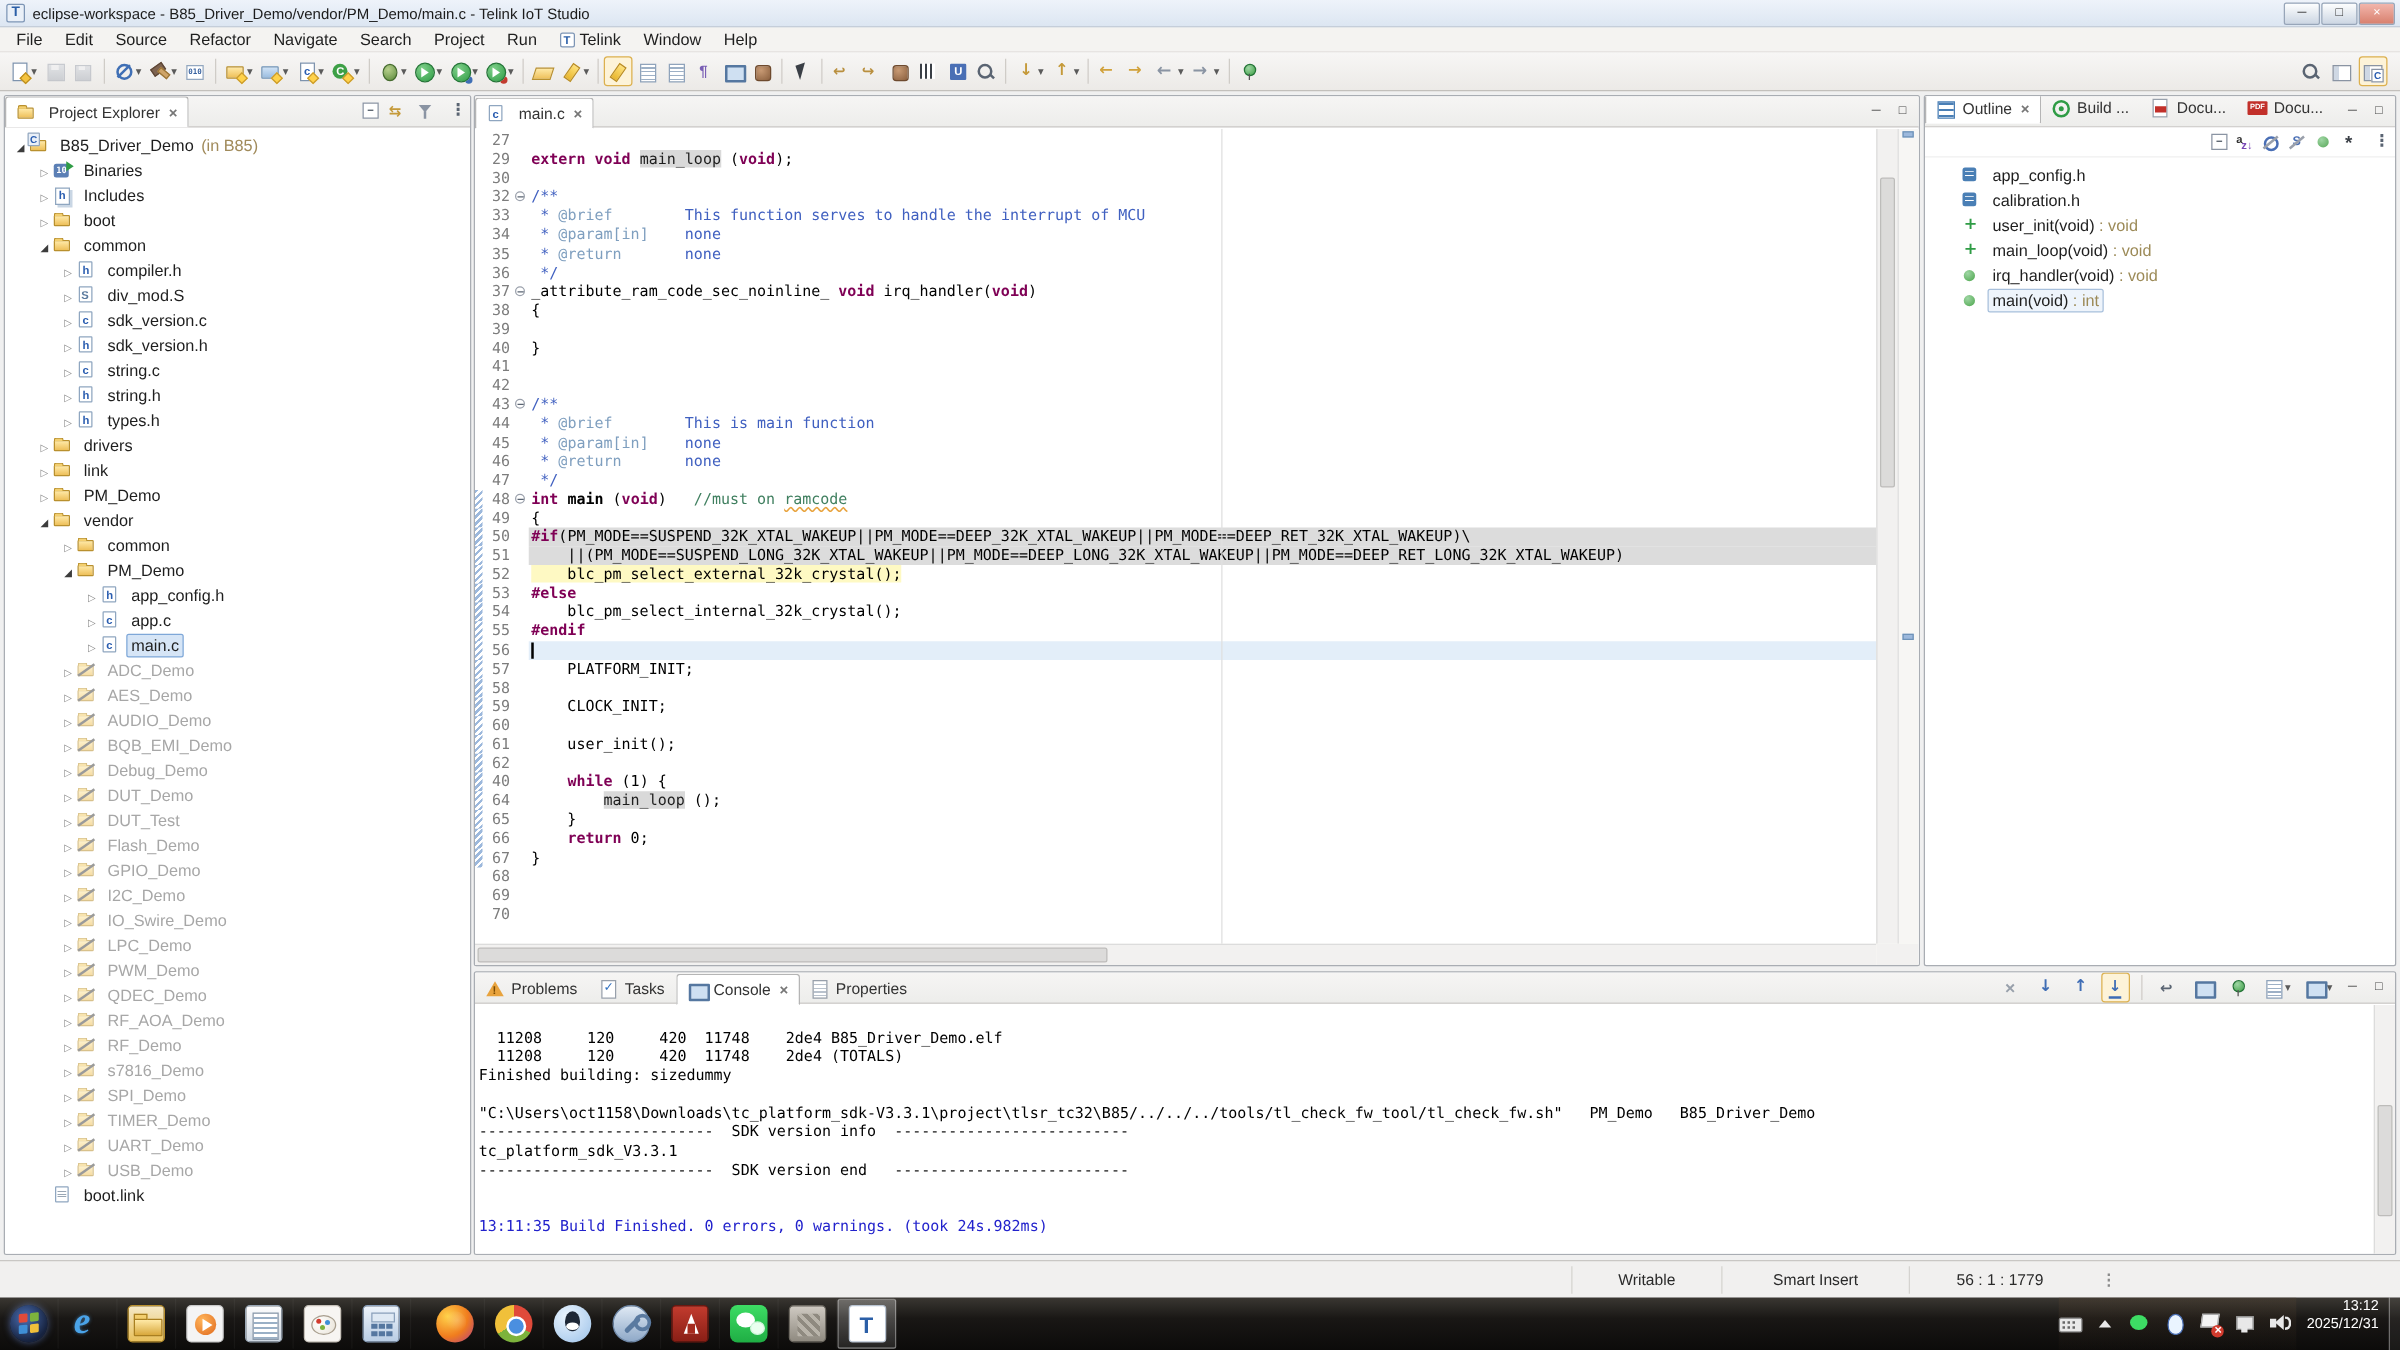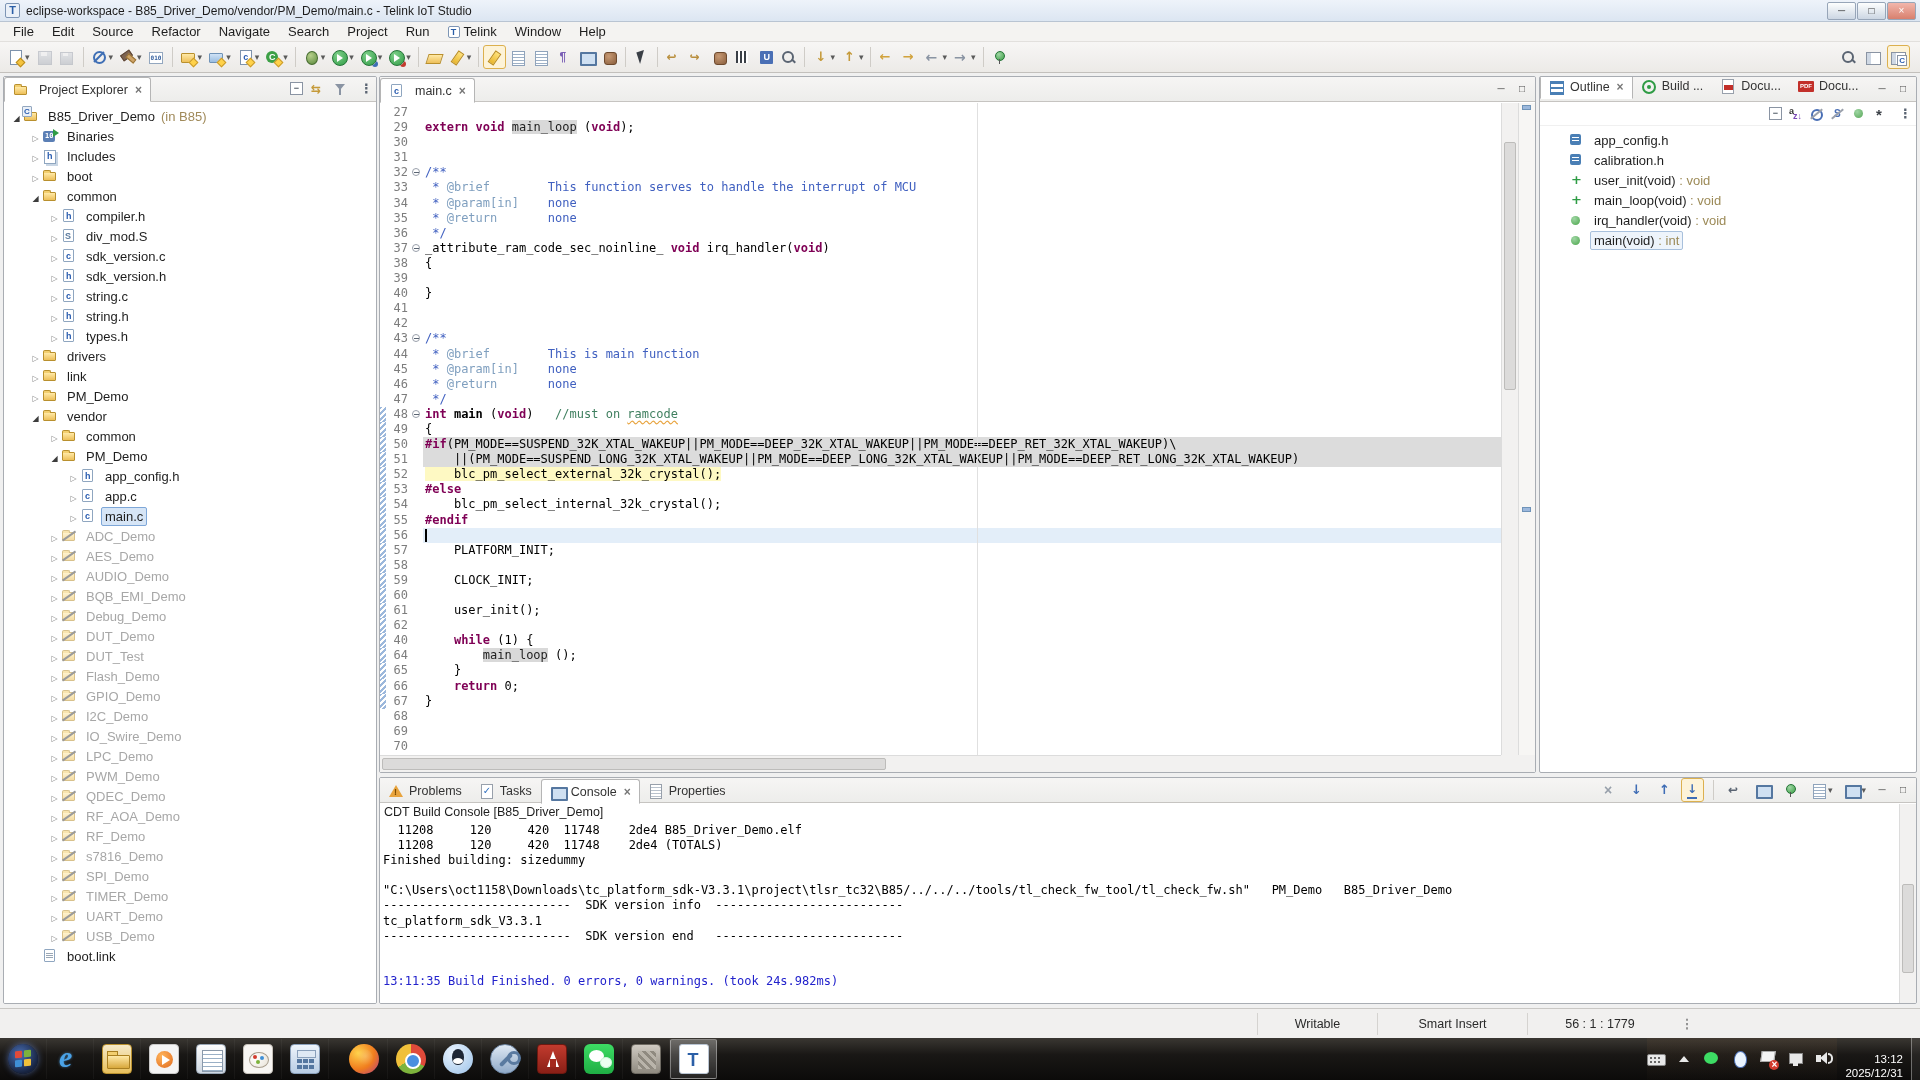--- a/index.html
+++ b/index.html
@@ -199,21 +199,21 @@
   .con-vthumb{position:absolute;left:2px;right:2px;top:40%;height:45%;background:#dcdbda;border:1px solid #bdbcba;border-radius:2px}
 
   
   .statusbar{position:absolute;left:0;top:1008px;width:1920px;height:30px;background:#f1f0ef;border-top:1px solid #c9c7c4;display:flex;align-items:center;font-size:12.5px;color:#2a2a2a}
   .sb-spacer{flex:1}
   .sb-cell{height:22px;line-height:22px;padding:0 14px;border-left:1px solid #d5d3d0;text-align:center}
   .sb-kebab{width:30px;text-align:center;color:#8a8a8a;font-weight:bold}
   .sb-endpad{width:218px}
 
   
-  .taskbar{position:absolute;left:0;top:1038px;width:1920px;height:42px;background:linear-gradient(#3a3732,#191715 40%,#0c0b0a);display:flex;align-items:flex-end}
+  .taskbar{position:absolute;left:0;top:1038px;width:1920px;height:42px;background:linear-gradient(#3a3732,#191715 40%,#0c0b0a);display:flex;align-items:flex-start}
   .tk-items{display:flex;align-items:center;height:100%}
   .tk-btn{width:47px;height:40px;display:flex;align-items:center;justify-content:center;border-right:1px solid rgba(255,255,255,0.04)}
   .tk-btn.active{background:linear-gradient(rgba(255,255,255,0.28),rgba(255,255,255,0.10));border:1px solid rgba(255,255,255,0.35);border-radius:2px}
   .tk-gap{width:12px}
   .tki{position:relative;width:30px;height:30px;border-radius:4px}
   .tki::before,.tki::after{position:absolute}
   .tk-start{border-radius:50%;background:radial-gradient(circle at 40% 35%,#4a6fb5,#17233f 70%);box-shadow:0 0 6px rgba(120,160,255,.5)}
   .tk-start::before{content:"";left:7px;top:7px;width:7px;height:7px;background:#e04a3a;border-radius:1px;box-shadow:9px 0 0 #7db33c,0 9px 0 #3f8fd6,9px 9px 0 #f0c03a;transform:skewY(-6deg)}
   .tk-ie{background:transparent}
   .tk-ie::before{content:"e";left:4px;top:-4px;font:italic bold 30px/34px "Liberation Serif",serif;color:#4aa3e8;text-shadow:0 0 3px rgba(90,170,240,.6)}
@@ -847,26 +847,20 @@
             <span class="ct"><span class="s-k">extern</span><span class="s-p"> </span><span class="s-k">void</span><span class="s-p"> </span><span class="s-o">main_loop</span><span class="s-p"> (</span><span class="s-k">void</span><span class="s-p">);</span></span>
           </div>
           <div class="cl">
             <span class="qbar"></span>
             <span class="lnum">30</span>
             <span class="foldc"></span>
             <span class="ct"></span>
           </div>
           <div class="cl">
             <span class="qbar"></span>
-            <span class="lnum">31</span>
-            <span class="foldc"></span>
-            <span class="ct"></span>
-          </div>
-          <div class="cl">
-            <span class="qbar"></span>
             <span class="lnum">32</span>
             <span class="foldc">
               <span class="fm"></span>
             </span>
             <span class="ct"><span class="s-d">/**</span></span>
           </div>
           <div class="cl">
             <span class="qbar"></span>
             <span class="lnum">33</span>
             <span class="foldc"></span>
@@ -1228,21 +1222,20 @@
           </span>
           <span class="tb-btn tb-drop">
             <span class="tbi k-monitor"></span>
           </span>
         </div>
       <div class="tr-icons" style="margin-left:0">
         <span class="mini">─</span>
         <span class="mini">□</span>
       </div>
     </div>
-    <div class="con-title">CDT Build Console [B85_Driver_Demo]</div>
     <div class="con-body" id="con-body">
         <div class="conline">  11208     120     420  11748    2de4 B85_Driver_Demo.elf</div>
         <div class="conline">  11208     120     420  11748    2de4 (TOTALS)</div>
         <div class="conline">Finished building: sizedummy</div>
         <div class="conline">&nbsp;</div>
         <div class="conline">"C:\Users\oct1158\Downloads\tc_platform_sdk-V3.3.1\project\tlsr_tc32\B85/../../../tools/tl_check_fw_tool/tl_check_fw.sh"   PM_Demo   B85_Driver_Demo</div>
         <div class="conline">--------------------------  SDK version info  --------------------------</div>
         <div class="conline">tc_platform_sdk_V3.3.1</div>
         <div class="conline">--------------------------  SDK version end   --------------------------</div>
         <div class="conline">&nbsp;</div>

